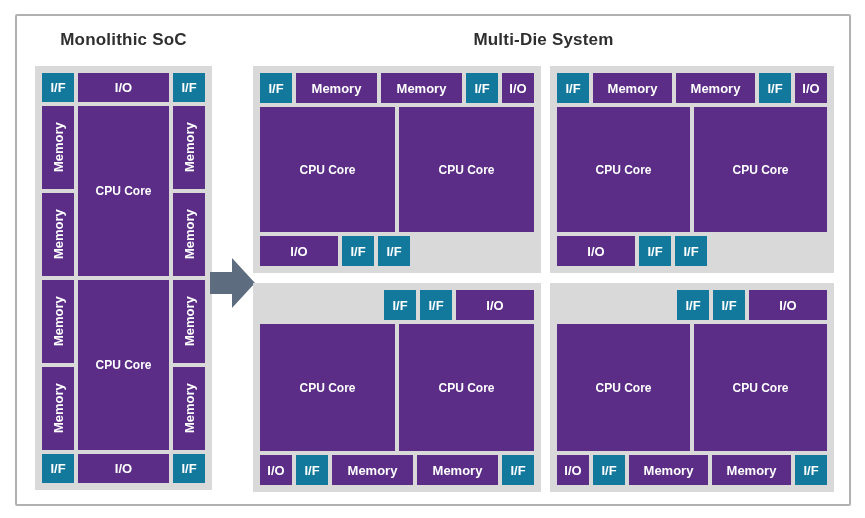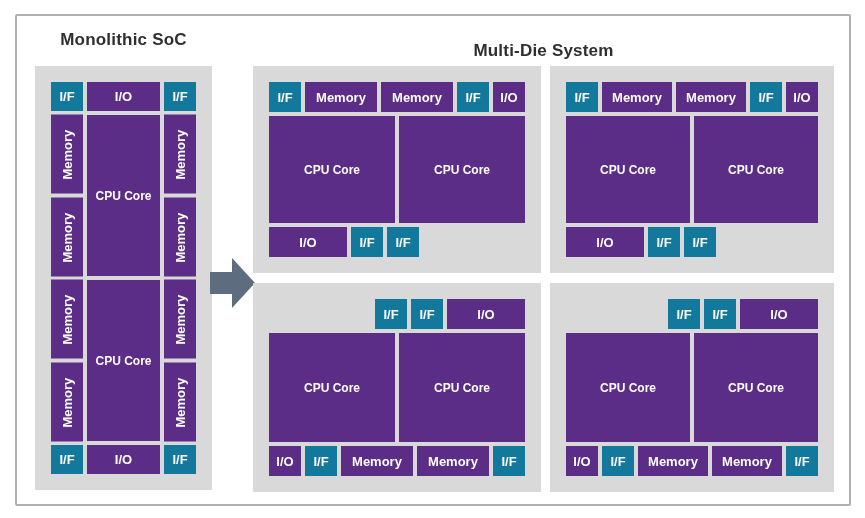--- a/index.html
+++ b/index.html
@@ -7,22 +7,22 @@
     --frame:#b1b1b1; --title_text:#2f2f2f; --block_text:#ffffff; --background:#ffffff;
   }
   html,body{margin:0;padding:0;}
   body{font-family:"Liberation Sans", sans-serif; background:#fff;}
   .canvas{position:relative; width:865px; height:518px; background:var(--background); overflow:hidden;border-radius:29px;}
   .frame{position:absolute; left:15px; top:14px; width:836px; height:492px;
          border:2px solid var(--frame); border-radius:2px; box-sizing:border-box;}
   .title{position:absolute; text-align:center; font-size:17px; font-weight:600;
          color:var(--title_text); letter-spacing:.2px;}
   .title-mono{left:35px; top:30px; width:177px;}
-  .title-multi{left:253px; top:30px; width:581px;margin-top:11px;}
-  .panel{position:absolute; background:var(--panel); padding:16px; box-sizing:border-box;
+  .title-multi{left:253px; top:30px; width:581px;}
+  .panel{position:absolute; background:var(--panel); padding:7px; box-sizing:border-box;
          display:flex; flex-direction:column; gap:4px;}
   .mono{left:35px; top:66px; width:177px; height:424px;}
   .die-tl{left:253px; top:66px;  width:288px; height:207px;}
   .die-tr{left:550px; top:66px;  width:284px; height:207px;}
   .die-bl{left:253px; top:283px; width:288px; height:209px;}
   .die-br{left:550px; top:283px; width:284px; height:209px;}
   .row{display:flex; gap:4px; height:29px; flex:0 0 auto;}
   .die-row{display:flex; gap:4px; height:30px; flex:0 0 auto;}
   .mono-section{flex:1 1 auto; display:flex; gap:4px; min-height:0;}
   .mem-col{width:32px; flex:0 0 32px; display:flex; flex-direction:column; gap:4px;}

